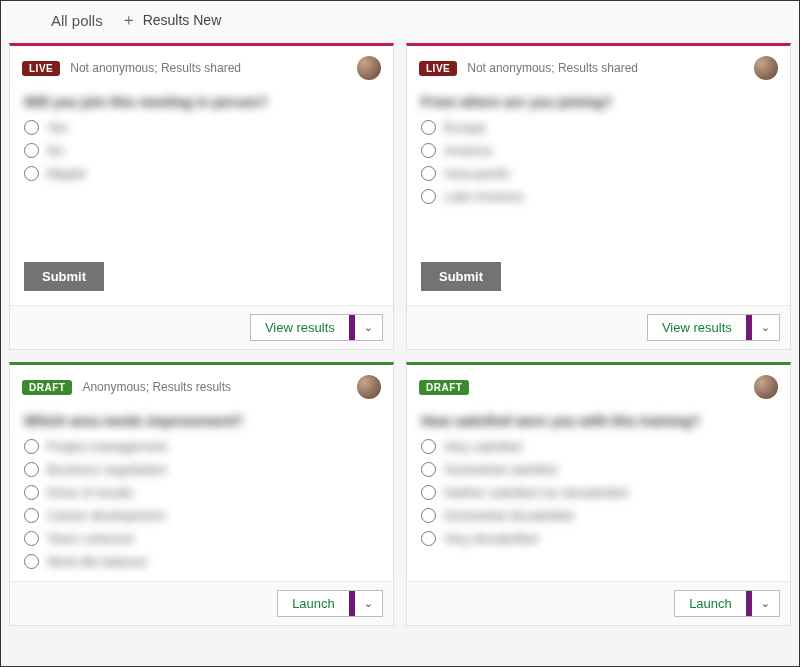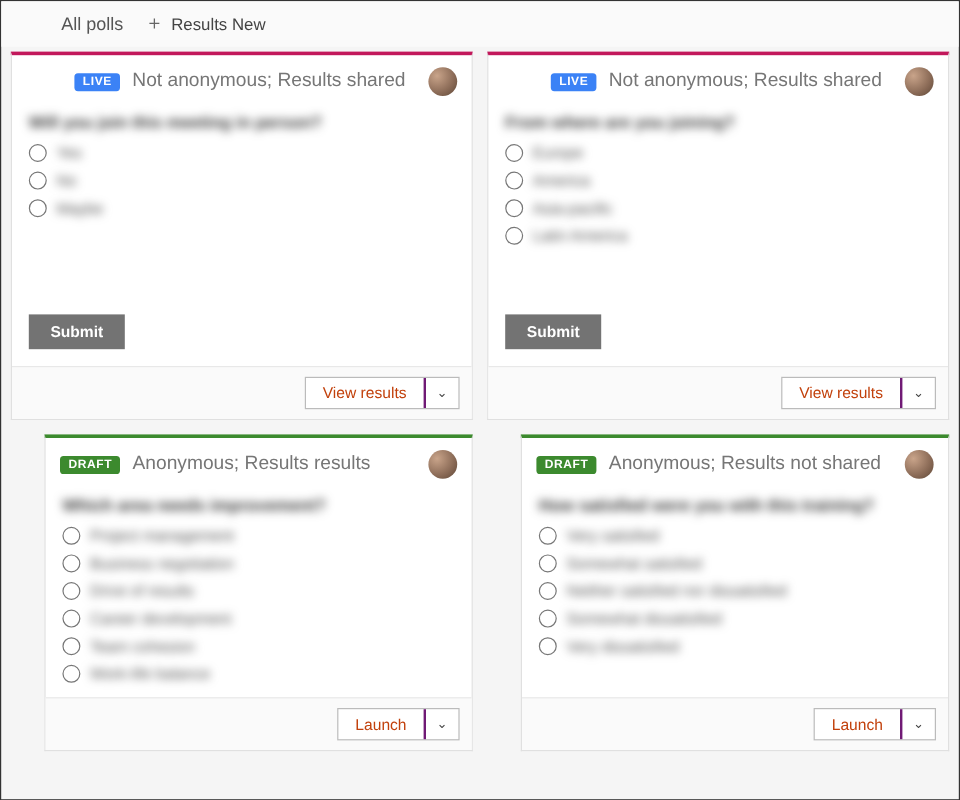--- a/index.html
+++ b/index.html
@@ -44,40 +44,40 @@
       padding: 4px 8px 8px 8px;
     }
     .card {
       background: #fff;
       border: 1px solid #e0e0e0;
       display: flex;
       flex-direction: column;
       position: relative;
     }
     .card.live { border-top: 3px solid #c2185b; }
-    .card.draft { border-top: 3px solid #3c8a2e; margin-left: 28px; }
+    .card.draft { border-top: 3px solid #3c8a2e; }
     .card-head {
       padding: 10px 12px 8px 12px;
       display: flex;
       align-items: center;
       gap: 10px;
       position: relative;
     }
     .badge {
       font-size: 10px;
       font-weight: 700;
       letter-spacing: 0.5px;
       padding: 2px 7px;
       border-radius: 3px;
       color: #fff;
     }
-    .badge.live { background: #3b82f6; margin-left: 40px; }
+    .badge.live { background: #7f1d1d; }
     .badge.draft { background: #3c8a2e; }
     .meta {
-      font-size: 16px;
+      font-size: 12px;
       color: #767676;
     }
     .avatar {
       width: 24px;
       height: 24px;
       border-radius: 50%;
       background: radial-gradient(circle at 30% 30%, #c9a48a, #8a6a56 60%, #5c4636);
       margin-left: auto;
     }
     .card-body {
@@ -133,23 +133,23 @@
       justify-content: flex-end;
     }
     .split-btn {
       display: flex;
       border: 1px solid #bbb;
       background: #fff;
     }
     .split-main {
       padding: 5px 14px;
       font-size: 13px;
-      color: #c2410c;
+      color: #15803d;
       cursor: pointer;
-      border-right: 2px solid #701a75;
+      border-right: 6px solid #701a75;
     }
     .split-arrow {
       padding: 5px 9px;
       font-size: 11px;
       color: #444;
       cursor: pointer;
       display:flex;
       align-items:center;
     }
     .tall .card-body { min-height: 170px; }
@@ -278,21 +278,20 @@
       <div class="split-btn">
         <span class="split-main">Launch</span>
         <span class="split-arrow">⌄</span>
       </div>
     </div>
   </div>
 
   <div class="card draft">
     <div class="card-head">
       <span class="badge draft">DRAFT</span>
-      <span class="meta">Anonymous; Results not shared</span>
       <span class="avatar"></span>
     </div>
     <div class="card-body">
       <div class="question">How satisfied were you with this training?</div>
       <div class="options">
         <div class="option-row">
             <span class="radio"></span>
             <span class="option-label">Very satisfied</span>
           </div>
         <div class="option-row">

